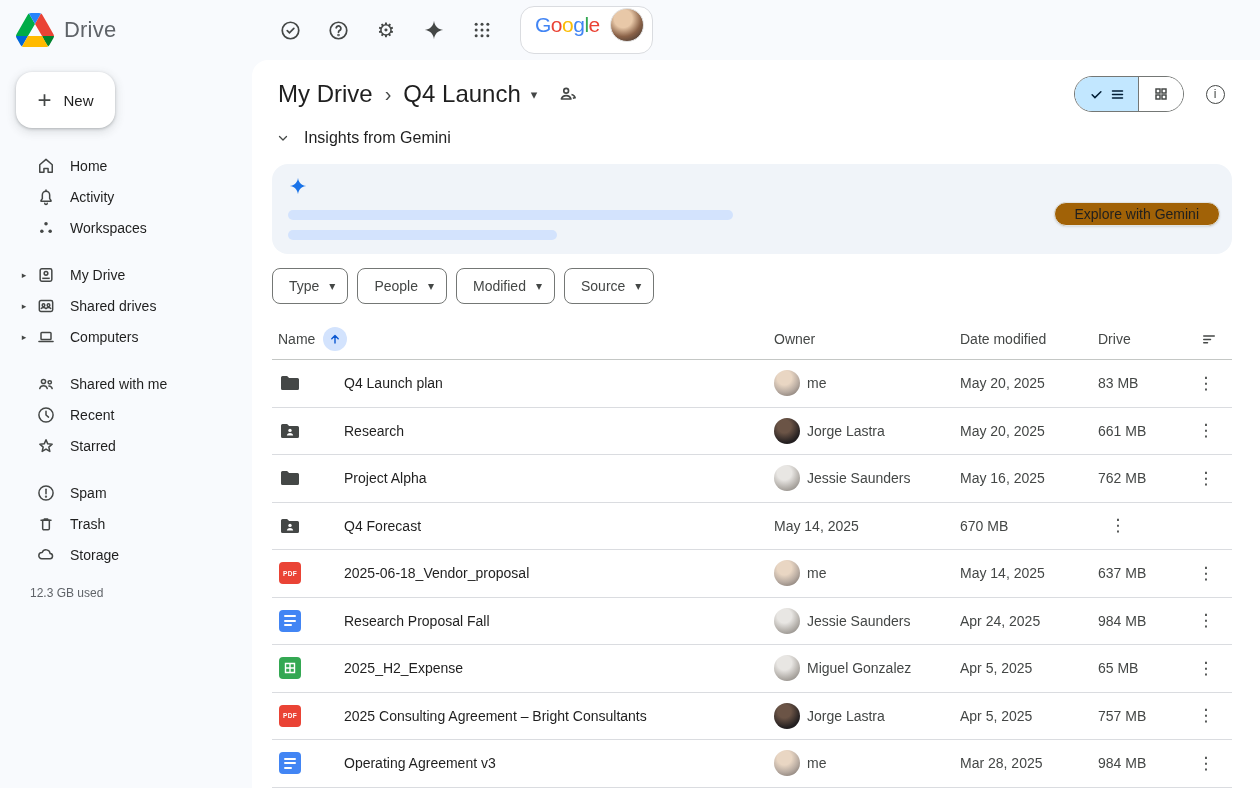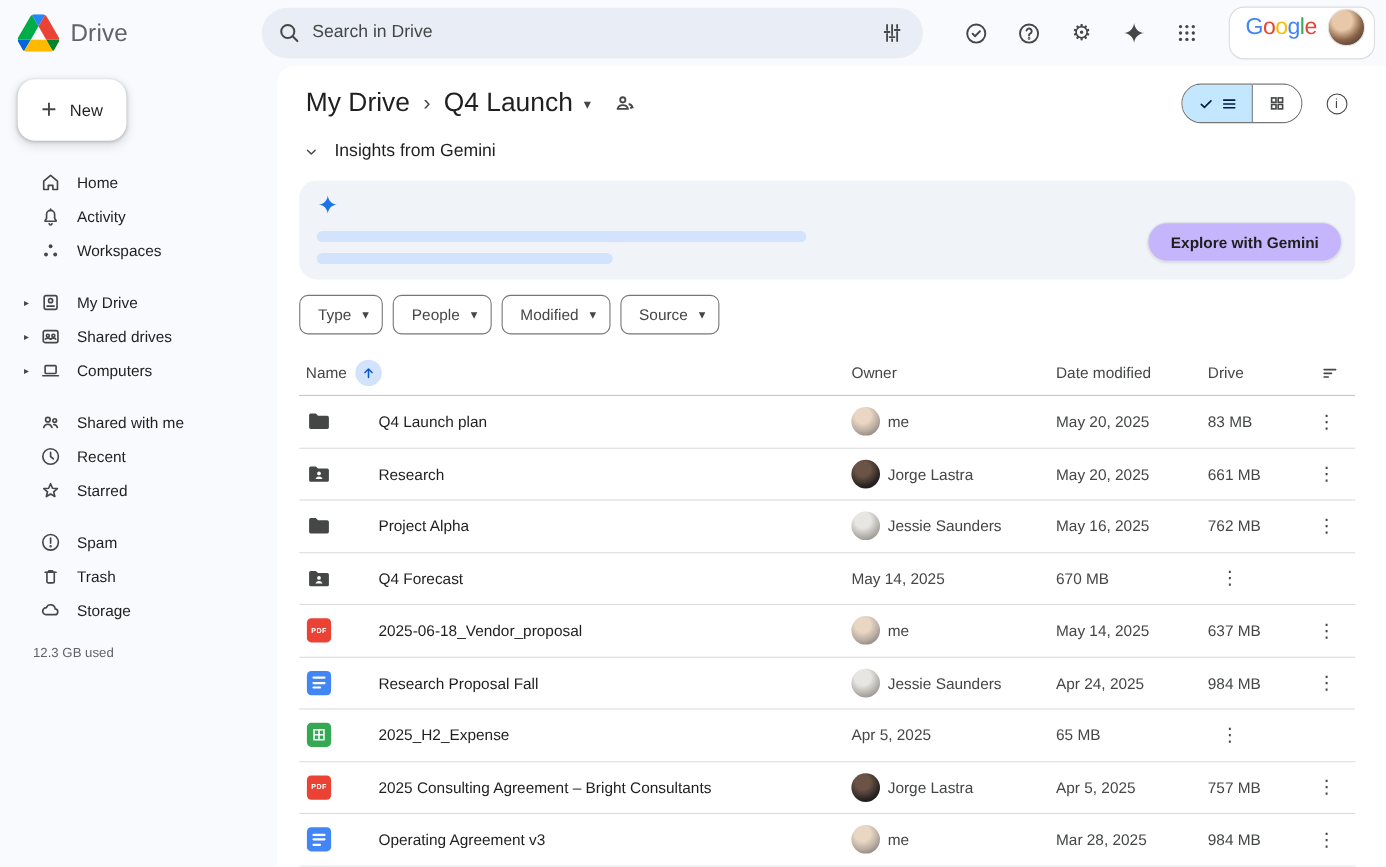--- a/index.html
+++ b/index.html
@@ -92,23 +92,23 @@
   .insights-head { margin-top:10px; height:28px; display:flex; align-items:center; gap:14px; cursor:pointer; padding-left:4px; }
   .insights-title { font-size:16px; color:#1F1F1F; }
   .insights-card {
     margin-top:12px; height:90px; background:#F0F4F9; border-radius:16px;
     padding:12px 16px; position:relative;
   }
   .skeleton { background:#D3E3FD; height:10px; border-radius:5px; }
   .sk1 { width:48%; margin-top:14px; }
   .sk2 { width:29%; margin-top:10px; }
   .explore-btn {
-    position:absolute; right:12px; top:38px; height:36px; padding:0 20px;
-    background:#c4b5fd; border:1px solid #E1E3E1; border-radius:18px;
-    font-size:14px; font-weight:700; color:#1F1F1F; cursor:pointer;
+    position:absolute; right:12px; top:38px; height:24px; padding:0 20px;
+    background:#a16207; border:1px solid #E1E3E1; border-radius:18px;
+    font-size:14px; font-weight:400; color:#1F1F1F; cursor:pointer;
     box-shadow:0 1px 2px rgba(60,64,67,.15); font-family:"Liberation Sans", sans-serif;
   }
 
   .chips { margin-top:14px; display:flex; gap:9px; }
   .chip {
     height:36px; border:1px solid #747775; border-radius:8px; background:#fff;
     display:flex; align-items:center; gap:10px; padding:0 12px 0 16px;
     font-size:14px; color:#444746; cursor:pointer; font-family:"Liberation Sans", sans-serif;
   }
   .chip .caret { margin-left:0; font-size:12px; }
@@ -164,37 +164,20 @@
           <path fill="#00AC47" d="m43.65 25-13.75-23.8c-1.35.8-2.5 1.9-3.3 3.3l-25.4 44a9.06 9.06 0 0 0-1.2 4.5h27.5z"></path>
           <path fill="#00832D" d="m73.55 76.8c1.35-.8 2.5-1.9 3.3-3.3l1.6-2.75 7.65-13.25c.8-1.4 1.2-2.95 1.2-4.5h-27.5l5.85 11.5z"></path>
           <path fill="#2684FC" d="m43.65 25 13.75-23.8c-1.35-.8-2.9-1.2-4.5-1.2h-18.5c-1.6 0-3.15.45-4.5 1.2z"></path>
           <path fill="#FFBA00" d="m59.8 53h-32.3l-13.75 23.8c1.35.8 2.9 1.2 4.5 1.2h50.8c1.6 0 3.15-.45 4.5-1.2z"></path>
           <path fill="#EA4335" d="m73.4 26.5-12.7-22c-.8-1.4-1.95-2.5-3.3-3.3l-13.75 23.8 16.15 28h27.45c0-1.55-.4-3.1-1.2-4.5z"></path>
         </svg>
       </span>
       <span class="brand-name">Drive</span>
     </div>
 
-    <div class="searchbar">
-      <span>
-        <svg width="22" height="22" viewBox="0 0 24 24" fill="none" stroke="#444746" stroke-width="2" stroke-linecap="round">
-          <circle cx="10.5" cy="10.5" r="6.5"></circle>
-            <path d="M15.3 15.3 20 20"></path>
-        </svg>
-      </span>
-      <input type="text" placeholder="Search in Drive" style="">
-      <button class="icon-btn">
-        <svg width="22" height="22" viewBox="0 0 24 24" fill="none" stroke="#444746" stroke-width="1.8" stroke-linecap="round">
-          <path d="M7 4v16M12 4v16M17 4v16" opacity="0"></path>
-          <path d="M7 4v5M7 13v7M4.6 11h4.8"></path>
-          <path d="M12 4v10M12 18v2M9.6 16h4.8"></path>
-          <path d="M17 4v3M17 11v9M14.6 9h4.8"></path>
-        </svg>
-      </button>
-    </div>
 
     <div class="topbar-actions">
       <button class="icon-btn">
         <svg width="23" height="23" viewBox="0 0 24 24" fill="none" stroke="#444746" stroke-width="1.8" stroke-linecap="round">
           <circle cx="12" cy="12" r="8.6"></circle>
             <path d="m8.6 12.2 2.3 2.3 4.6-4.7"></path>
         </svg>
       </button>
       <button class="icon-btn">
         <svg width="23" height="23" viewBox="0 0 24 24" fill="none" stroke="#444746" stroke-width="1.8" stroke-linecap="round">
@@ -593,20 +576,24 @@
         <div class="cell-name">
           <span class="ficon">
             <span class="badge-sq badge-sheet">
               <svg width="14" height="14" viewBox="0 0 14 14" fill="none" stroke="#fff" stroke-width="1.6">
                   <path d="M2.5 7h9M7 2.5v9M2.5 2.5h9v9h-9z" stroke-width="1.4"></path>
                 </svg>
             </span>
           </span>
           <span class="fname">2025_H2_Expense</span>
         </div>
+        <div class="cell-owner">
+            <span class="avatar row av-gray"></span>
+            <span>Miguel Gonzalez</span>
+          </div>
         <div class="cell-date">Apr 5, 2025</div>
         <div class="cell-size">65 MB</div>
         <button class="more-btn">⋮</button>
       </div>
 
       <div class="frow">
         <div class="cell-name">
           <span class="ficon">
             <span class="badge-sq badge-pdf">
                 <span>PDF</span>

